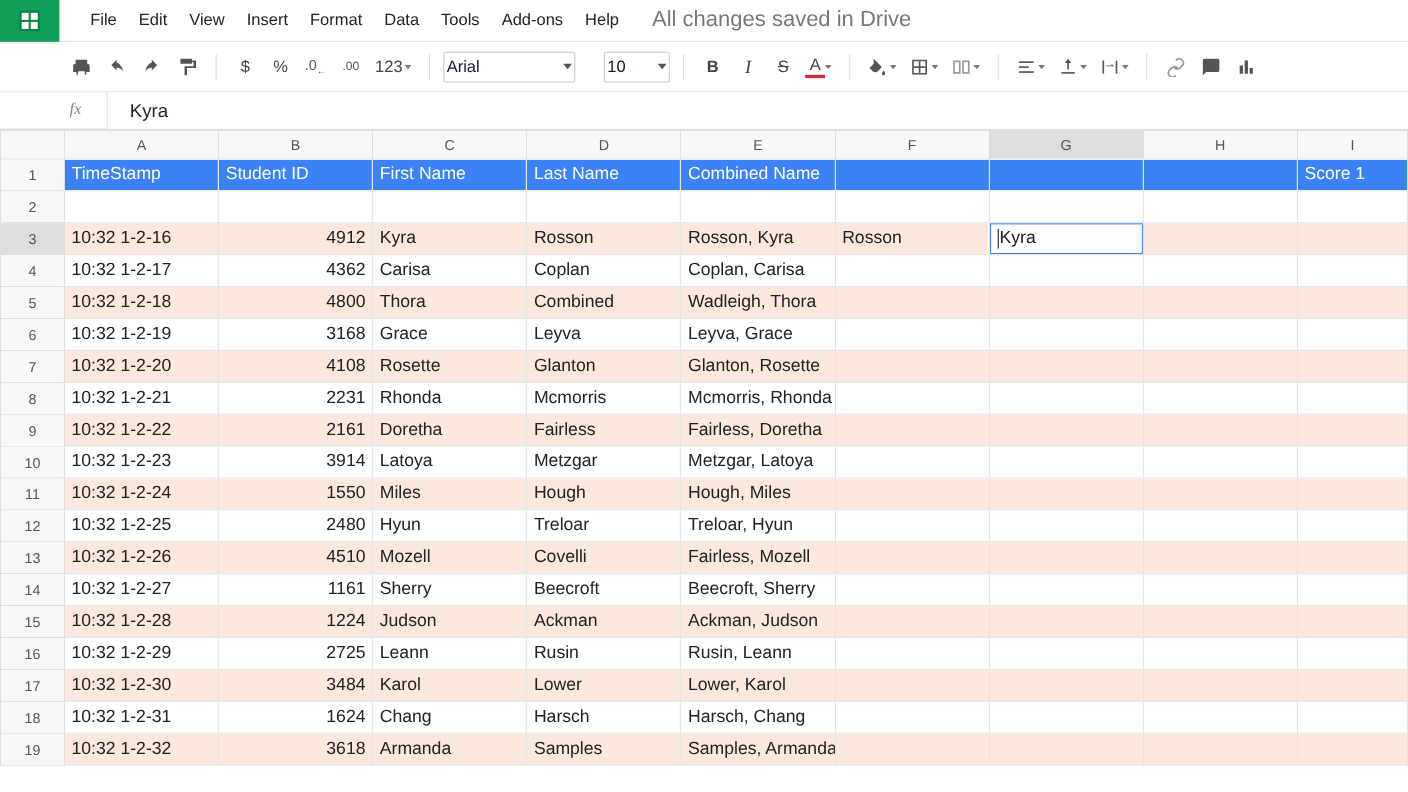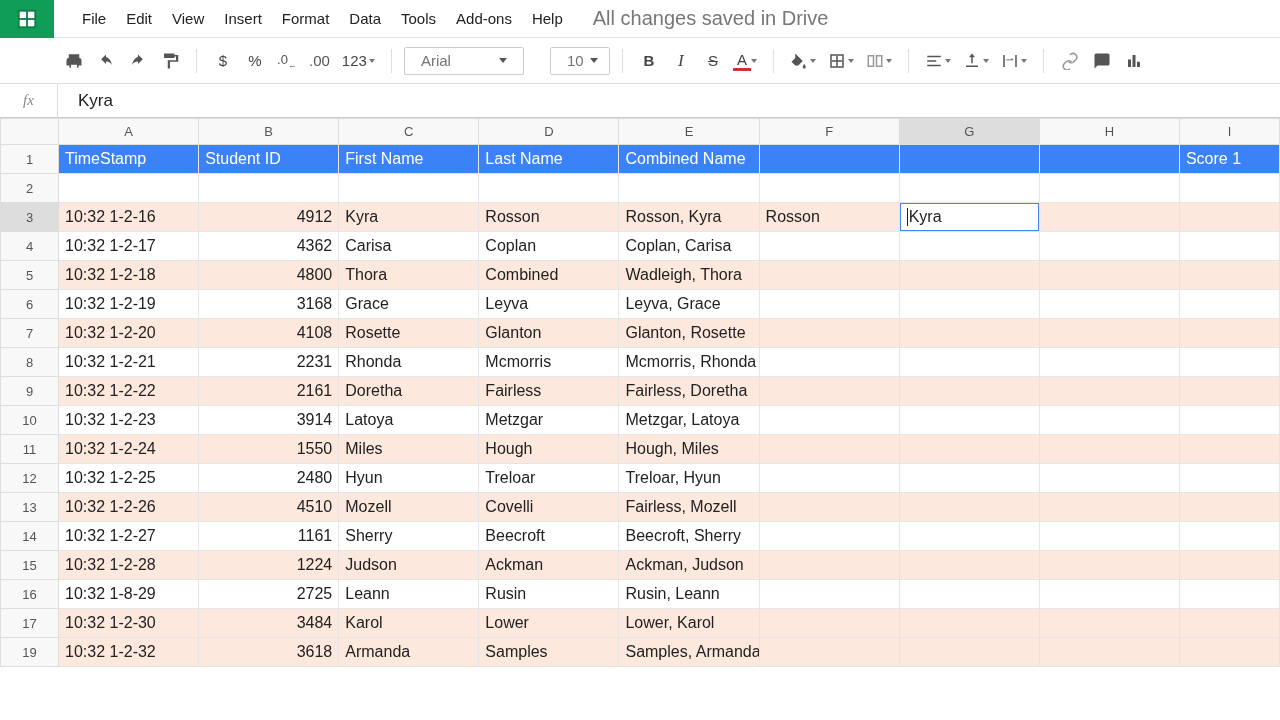--- a/index.html
+++ b/index.html
@@ -12,28 +12,28 @@
   .logo .cell-grid { width:22px; height:22px; }
   .menubar .menu { padding:6px 10px; font-size:15px; color:#222; cursor:pointer; }
   .menubar .spacer { width:18px; }
   .menubar .status { color:#777; font-size:20px; padding-left:20px; }
 
   
   .toolbar { height:46px; display:flex; align-items:center; padding:0 8px 0 60px; border-bottom:1px solid #e0e0e0; gap:4px; }
   .toolbar .sep { width:1px; height:24px; background:#ddd; margin:0 8px; }
   .tbtn { min-width:28px; height:28px; display:flex; align-items:center; justify-content:center; color:#555; cursor:pointer; border-radius:2px; padding:0 4px; }
   .tbtn svg { fill:#555; }
-  .font-sel, .size-sel { height:28px; display:flex; align-items:center; justify-content:space-between; border:1px solid #ccc; border-radius:2px; padding:0 16px; color:#737373; }
+  .font-sel, .size-sel { height:28px; display:flex; align-items:center; justify-content:space-between; border:1px solid #ccc; border-radius:2px; padding:0 2px; color:#0f172a; }
   .font-sel { width:120px; font-size:15px; }
   .size-sel { width:60px; font-size:15px; }
   .caret { width:0; height:0; border-left:4px solid transparent; border-right:4px solid transparent; border-top:5px solid #555; margin-left:6px; }
   .mini-caret { width:0; height:0; border-left:3px solid transparent; border-right:3px solid transparent; border-top:4px solid #777; margin-left:2px; }
 
   
-  .formula-bar { height:34px; display:flex; align-items:flex-end; border-bottom:1px solid #ccc; }
+  .formula-bar { height:34px; display:flex; align-items:flex-end; border-bottom:1px solid #ccc;padding-left:40px; }
   .fx { width:58px; text-align:center; font-style:italic; font-family:serif; font-size:15px; color:#888; border-right:1px solid #ddd; height:100%; display:flex; align-items:center; justify-content:center;}
   .formula-input { flex:1; padding:0 20px; font-size:17px; color:#222; outline:none; border:none; height:100%; }
 
   
   .grid { flex:1; position:relative; overflow:hidden; background:#fff;}
   table { border-collapse:collapse; table-layout:fixed; width:100%; }
   th.colhead, th.rowhead, th.corner { background:#f8f8f8; font-weight:400; color:#555; font-size:13px; border:1px solid #ddd; padding:0; position:sticky; }
   th.corner { width:58px; height:26px; }
   th.colhead { height:26px; }
   th.rowhead { width:58px; text-align:center; height:29px; }
@@ -119,21 +119,21 @@
           <path d="M18 4V2H4v6h14V6h2v5H9v11h3V13h11V4z"></path>
         </svg>
       </div>
     <div class="sep"></div>
     <div class="tbtn text">$</div>
     <div class="tbtn text">%</div>
     <div class="tbtn">
         <span style="font-size:13px">.0<sub style="font-size:9px">←</sub></span>
       </div>
     <div class="tbtn">
-        <span style="font-size:15px">.00</span>
+        <span style="font-size:11px">.00</span>
       </div>
     <div class="tbtn">
         <span class="text">123</span>
         <span class="mini-caret"></span>
       </div>
     <div class="sep"></div>
     <div class="font-sel">
         <span>Arial</span>
         <span class="caret"></span>
       </div>
@@ -430,21 +430,21 @@
             <td>Judson</td>
             <td>Ackman</td>
             <td>Ackman, Judson</td>
             <td></td>
             <td></td>
             <td></td>
             <td></td>
           </tr>
           <tr>
             <th class="rowhead">16</th>
-            <td>10:32 1-8-29</td>
+            <td>10:32 1-2-29</td>
             <td class="num">2725</td>
             <td>Leann</td>
             <td>Rusin</td>
             <td>Rusin, Leann</td>
             <td></td>
             <td></td>
             <td></td>
             <td></td>
           </tr>
           <tr class="band">
@@ -452,20 +452,32 @@
             <td>10:32 1-2-30</td>
             <td class="num">3484</td>
             <td>Karol</td>
             <td>Lower</td>
             <td>Lower, Karol</td>
             <td></td>
             <td></td>
             <td></td>
             <td></td>
           </tr>
+          <tr>
+            <th class="rowhead">18</th>
+            <td>10:32 1-2-31</td>
+            <td class="num">1624</td>
+            <td>Chang</td>
+            <td>Harsch</td>
+            <td>Harsch, Chang</td>
+            <td></td>
+            <td></td>
+            <td></td>
+            <td></td>
+          </tr>
           <tr class="band">
             <th class="rowhead">19</th>
             <td>10:32 1-2-32</td>
             <td class="num">3618</td>
             <td>Armanda</td>
             <td>Samples</td>
             <td>Samples, Armanda</td>
             <td></td>
             <td></td>
             <td></td>

